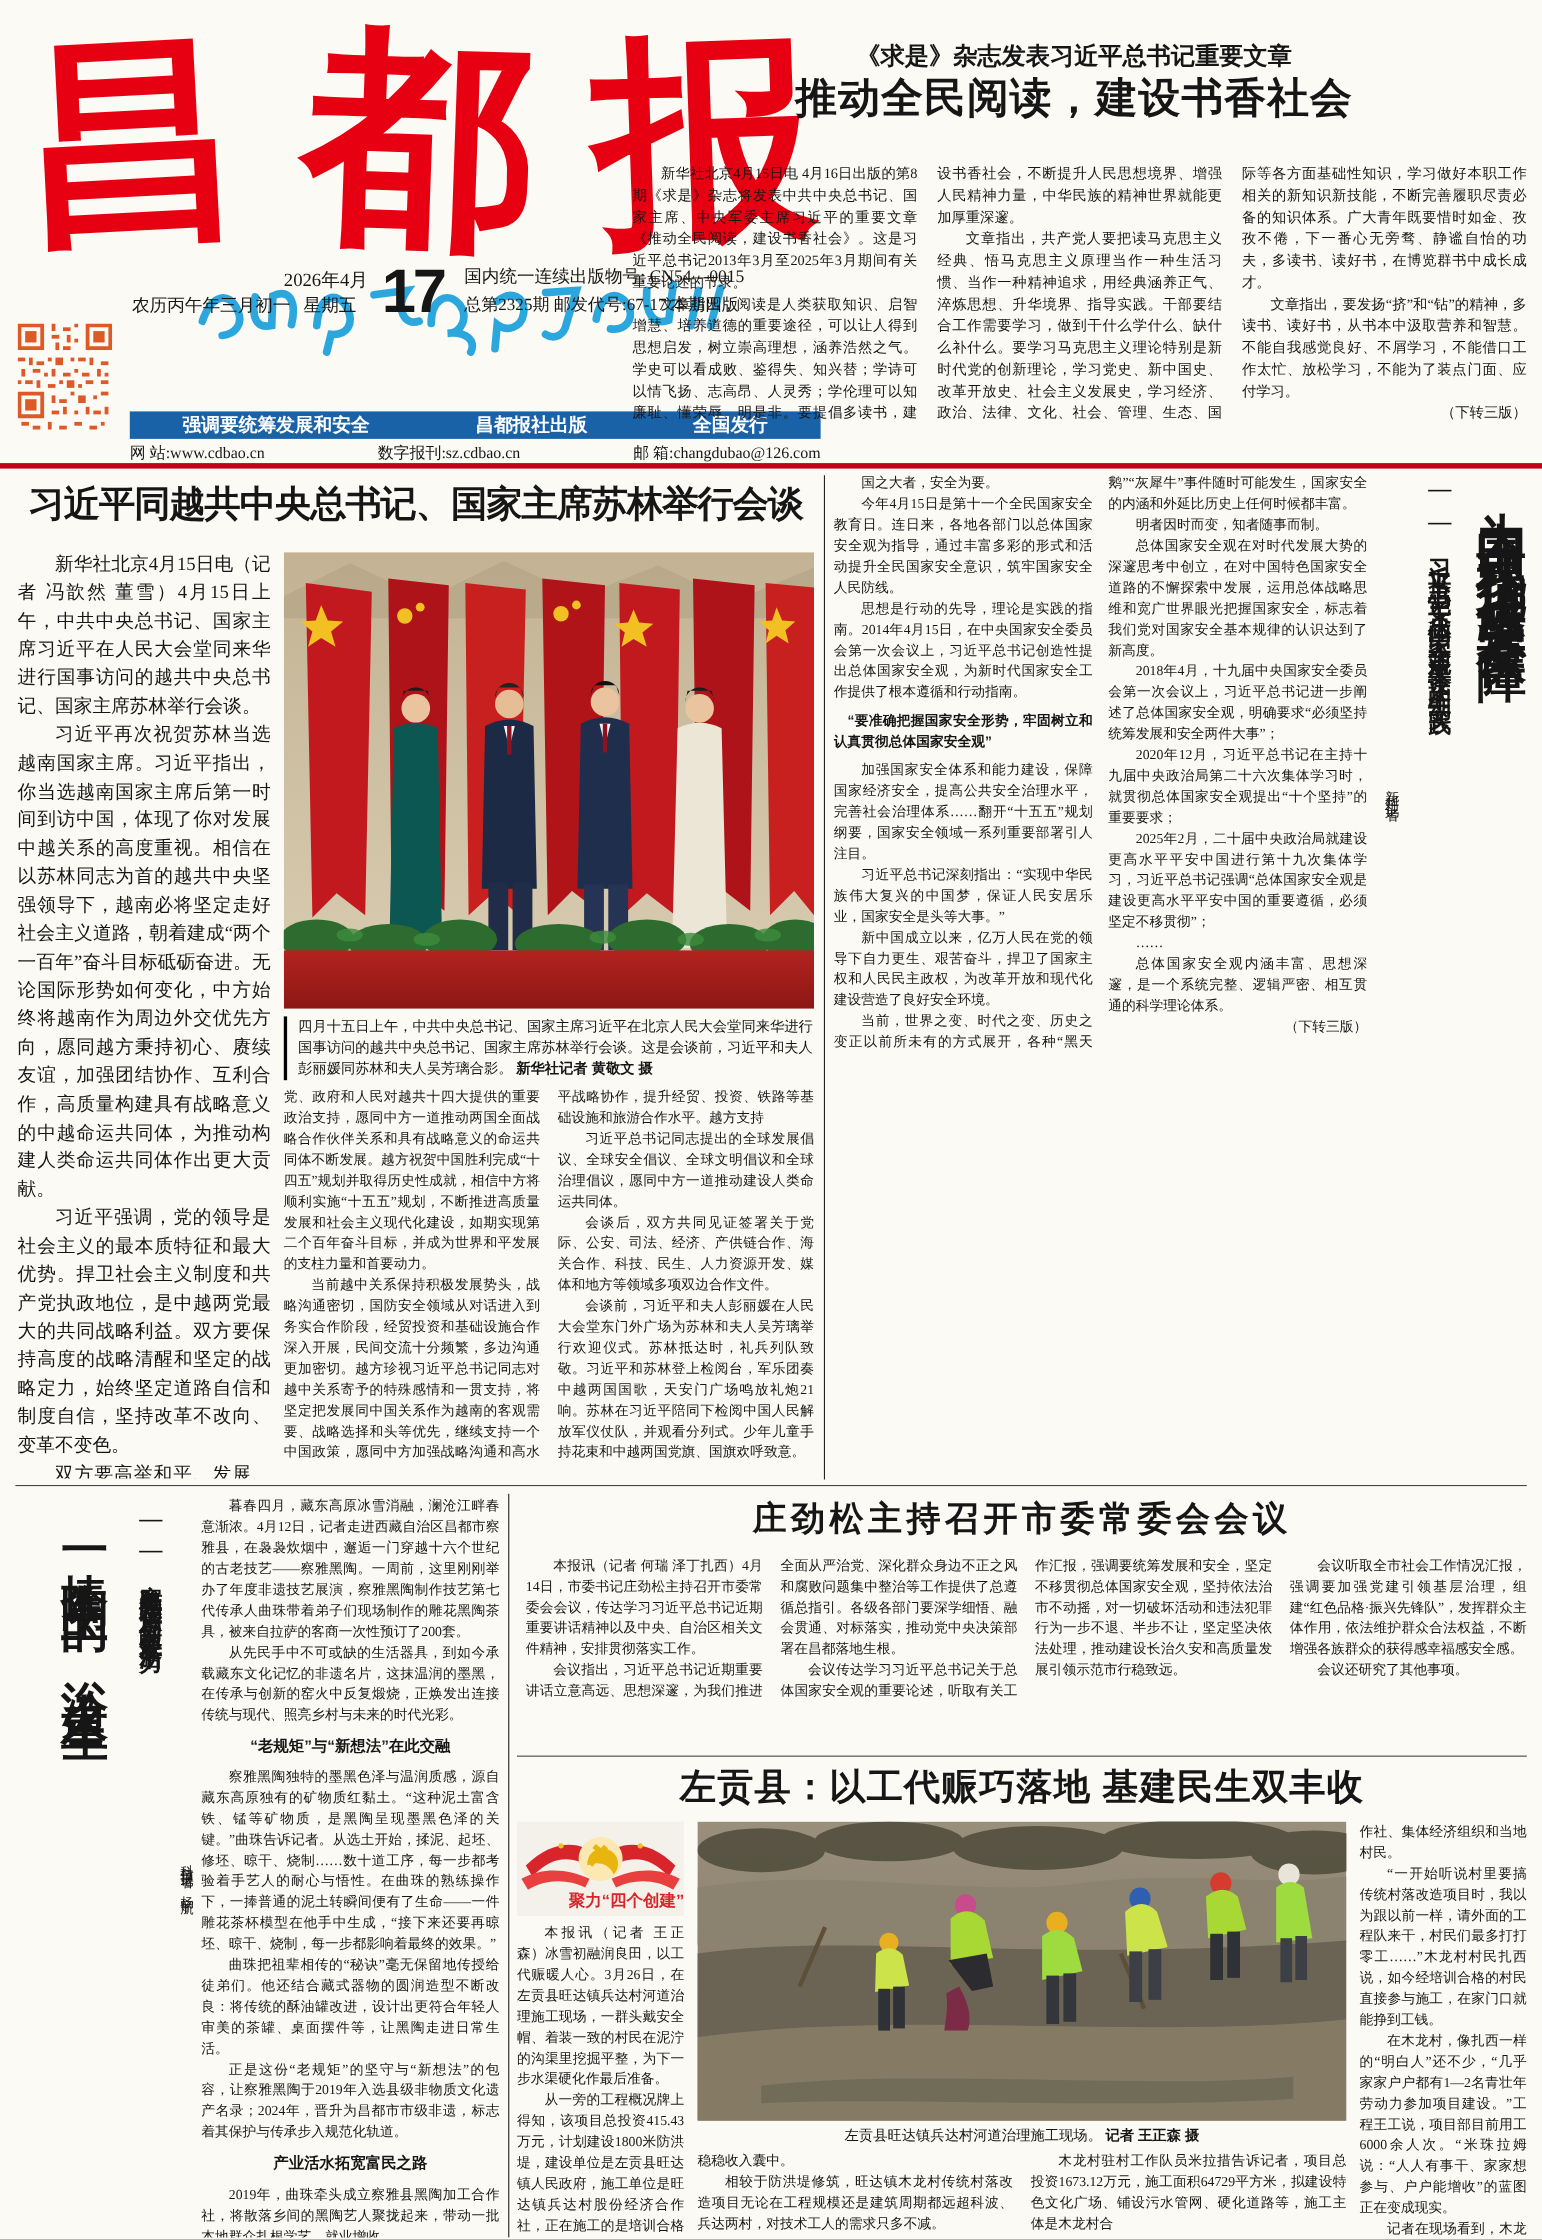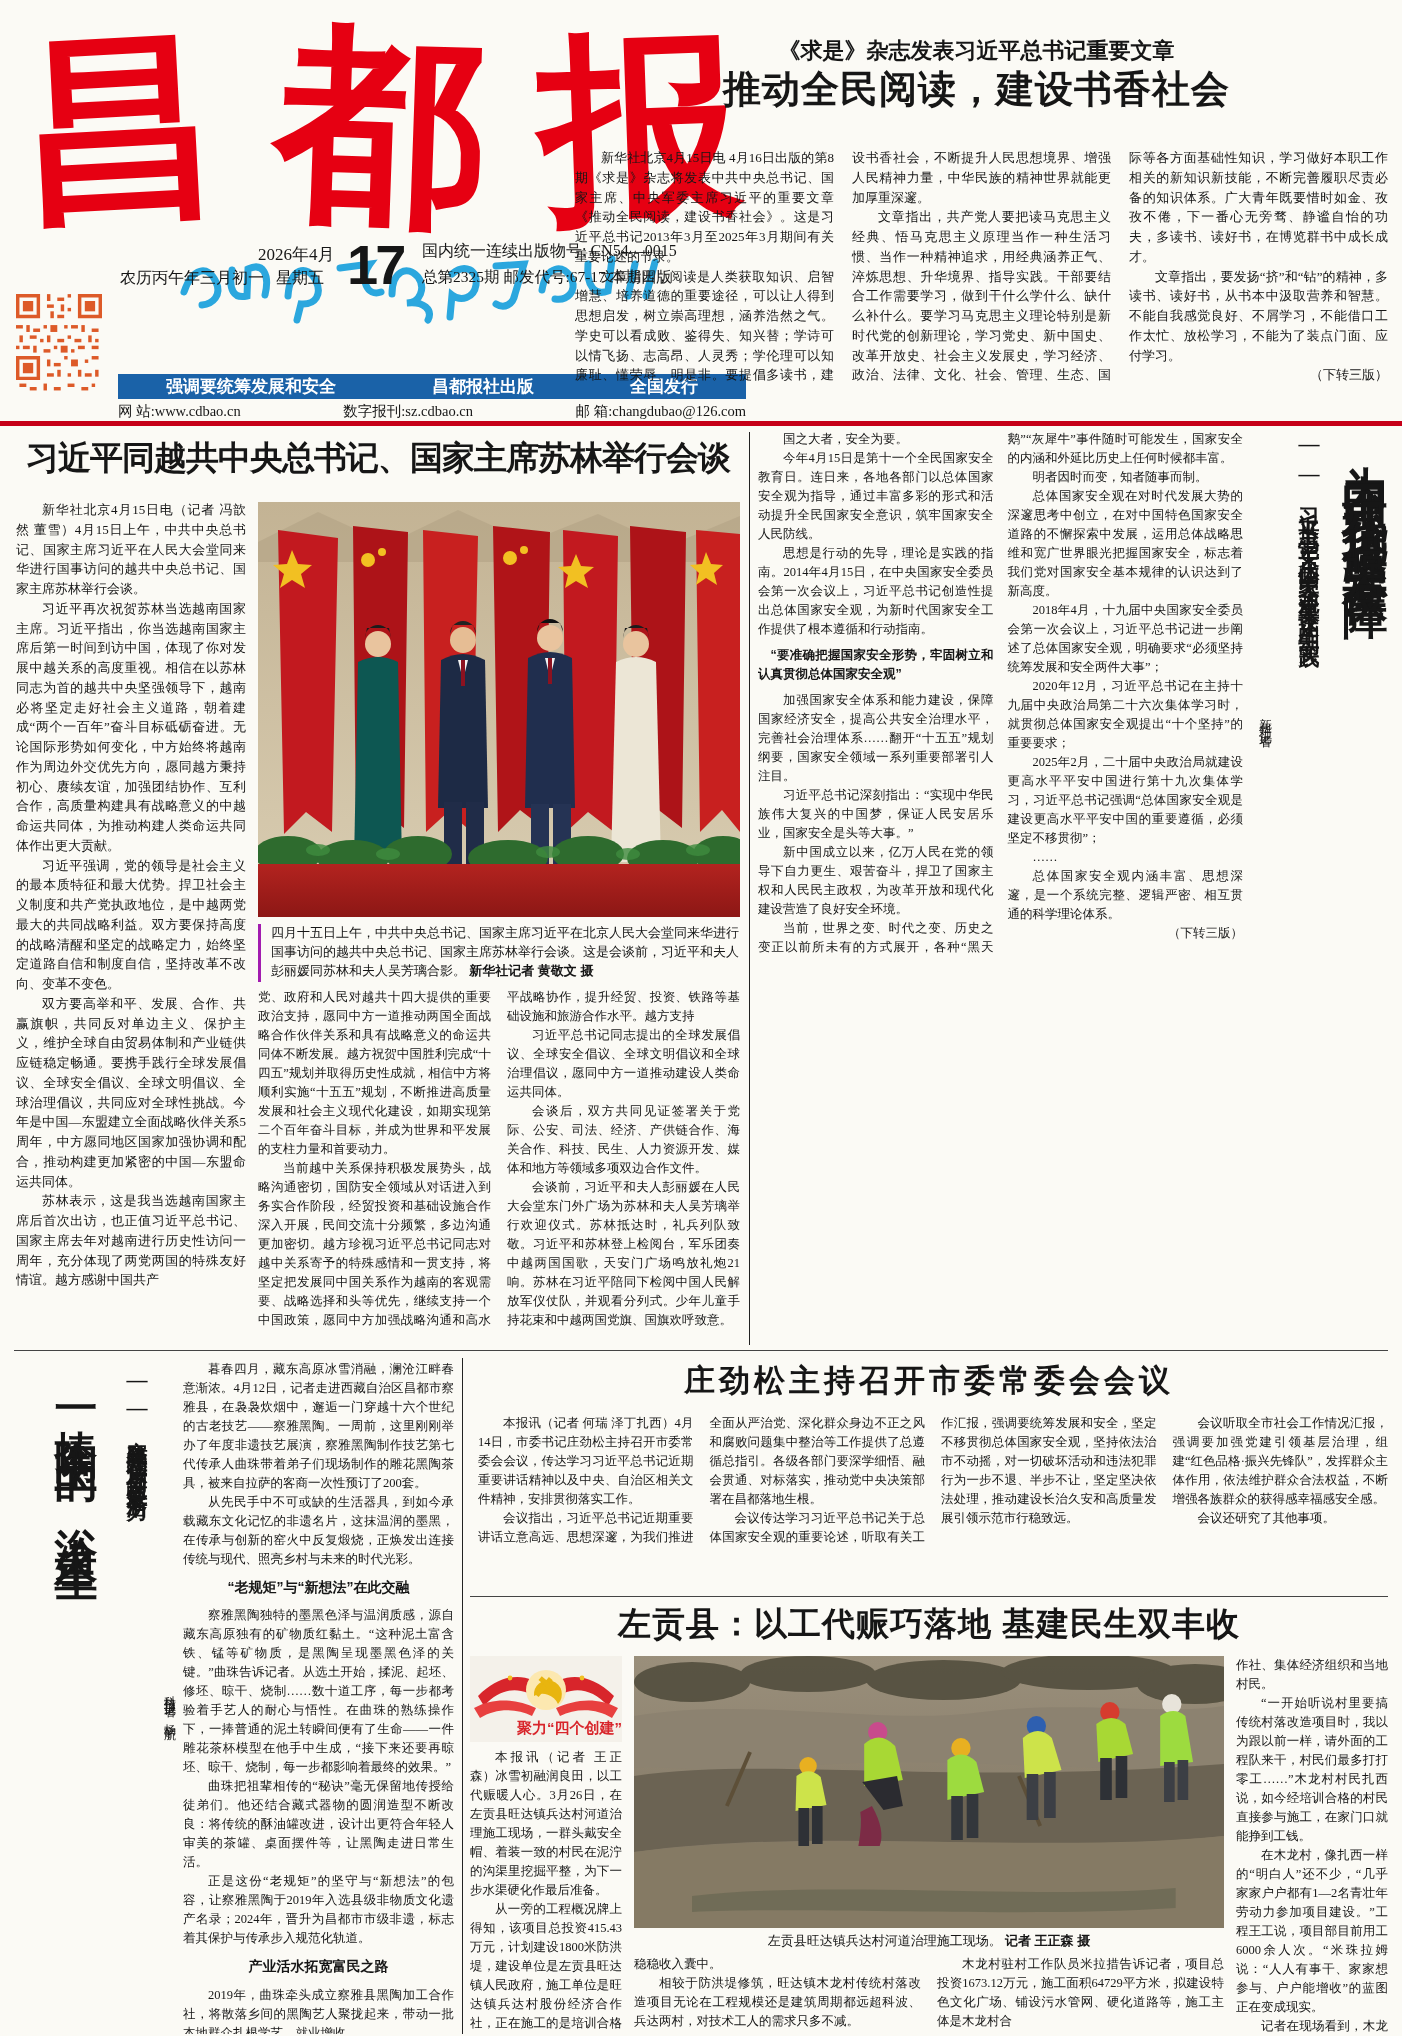--- a/index.html
+++ b/index.html
@@ -26,23 +26,23 @@
       justify-content:space-around;align-items:center;font-weight:700;font-size:17px;}
   .contact{left:118px;top:402px;width:628px;display:flex;justify-content:space-between;font-size:14.5px;}
   .rule-red{left:0;top:421px;width:1402px;height:5px;background:#c60018;}
   
   .q-kicker{left:565px;top:36px;width:823px;text-align:center;font-weight:700;font-size:22px;}
   .q-head{left:565px;top:64px;width:823px;text-align:center;font-weight:900;font-size:38px;letter-spacing:1px;}
   .q-cols{left:575px;top:148px;width:813px;height:264px;column-count:3;column-gap:18px;font-size:13px;overflow:hidden;}
   .jump{text-indent:0;text-align:right;font-weight:400;font-family:"Liberation Sans","DejaVu Sans",sans-serif;}
   
   .s-head{left:14px;top:436px;width:728px;text-align:center;font-weight:900;font-size:33px;white-space:nowrap;letter-spacing:-1px;}
-  .s-col1{left:16px;top:500px;width:230px;height:844px;font-size:13px;overflow:hidden;}
+  .s-col1{left:16px;top:500px;width:230px;height:844px;font-size:17px;overflow:hidden;}
   .s-photo{left:258px;top:502px;width:482px;height:415px;}
-  .s-caption{left:258px;top:924px;width:482px;height:58px;font-size:13px;border-left:3px solid #a21caf;
+  .s-caption{left:258px;top:924px;width:482px;height:58px;font-size:13px;border-left:3px solid #000000;
       padding-left:10px;box-sizing:border-box;line-height:1.45;overflow:hidden;}
   .s-caption .credit{font-weight:700;font-family:"Liberation Sans","DejaVu Sans",sans-serif;}
   .s-under{left:258px;top:988px;width:482px;height:356px;column-count:2;column-gap:16px;font-size:12.5px;overflow:hidden;}
   .vline1{left:749px;top:432px;width:1px;height:913px;background:#222;}
   
   .sec{left:758px;top:430px;width:630px;height:914px;display:flex;gap:7px;}
   .sec-text{flex:1;height:100%;column-count:2;column-gap:14px;font-size:12.5px;overflow:hidden;}
   .sec-subhead{font-weight:700;font-family:"Liberation Sans","DejaVu Sans",sans-serif;text-indent:1em;margin:7px 0;}
   .sec-byline{width:22px;font-size:13px;padding-top:278px;letter-spacing:4px;}
   .sec-subtitle{width:40px;font-size:21px;font-weight:700;letter-spacing:6px;padding-top:2px;}

